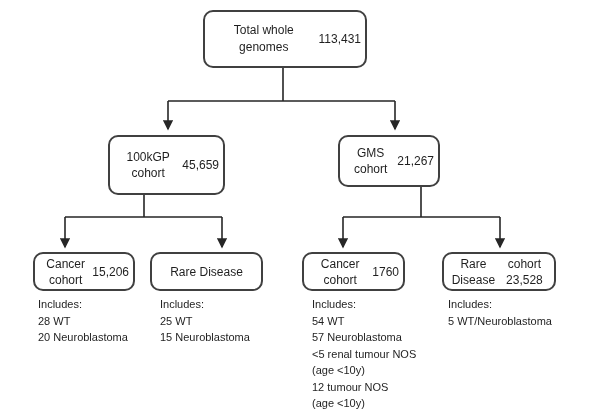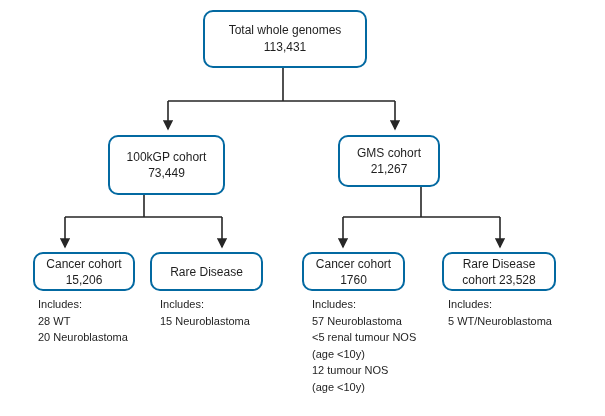--- a/index.html
+++ b/index.html
@@ -18,25 +18,25 @@
   }
   .connectors {
     position: absolute;
     left: 0;
     top: 0;
     pointer-events: none;
   }
   .node {
     position: absolute;
     box-sizing: border-box;
-    border: 2px solid #0369a1;
+    border: 2px solid #404040;
     border-radius: 10px;
     background: #ffffff;
     display: flex;
-    flex-direction: column;
+    flex-direction: row;
     align-items: center;
     justify-content: center;
     text-align: center;
     font-size: 12px;
     line-height: 16px;
     padding: 2px 4px;
   }
   .node.root    { left: 203px; top: 10px;  width: 164px; height: 58px; line-height: 17px; }
   .node.kgp     { left: 108px; top: 135px; width: 117px; height: 60px; }
   .node.gms     { left: 338px; top: 135px; width: 102px; height: 52px; }
@@ -80,21 +80,21 @@
     </g>
   </svg>
 
   <div class="node root">
     <div>Total whole genomes</div>
     <div>113,431</div>
   </div>
 
   <div class="node kgp">
     <div>100kGP cohort</div>
-    <div>73,449</div>
+    <div>45,659</div>
   </div>
 
   <div class="node gms">
     <div>GMS cohort</div>
     <div>21,267</div>
   </div>
 
   <div class="node leaf1">
     <div>Cancer cohort</div>
     <div>15,206</div>
@@ -114,24 +114,26 @@
     <div>cohort 23,528</div>
   </div>
 
   <div class="notes n1">
       <div>Includes:</div>
       <div>28 WT</div>
       <div>20 Neuroblastoma</div>
     </div>
   <div class="notes n2">
       <div>Includes:</div>
+      <div>25 WT</div>
       <div>15 Neuroblastoma</div>
     </div>
   <div class="notes n3">
       <div>Includes:</div>
+      <div>54 WT</div>
       <div>57 Neuroblastoma</div>
       <div>&lt;5 renal tumour NOS</div>
       <div>(age &lt;10y)</div>
       <div>12 tumour NOS</div>
       <div>(age &lt;10y)</div>
     </div>
   <div class="notes n4">
       <div>Includes:</div>
       <div>5 WT/Neuroblastoma</div>
     </div>

